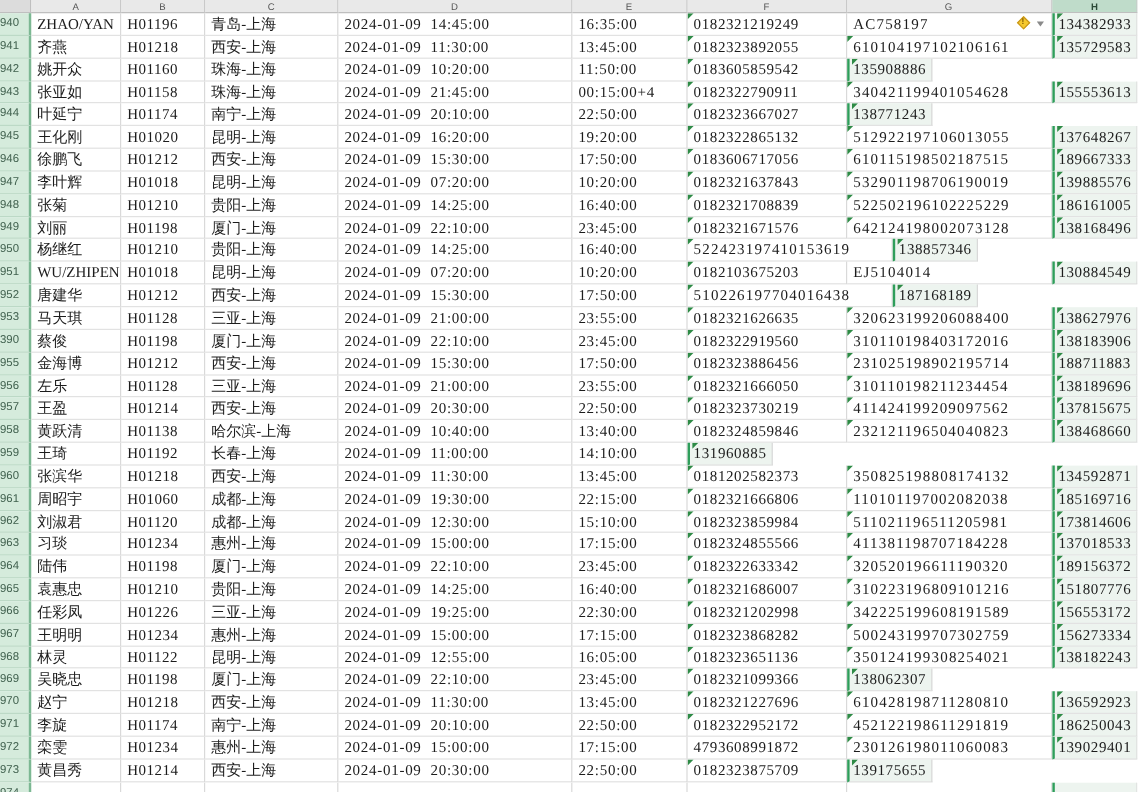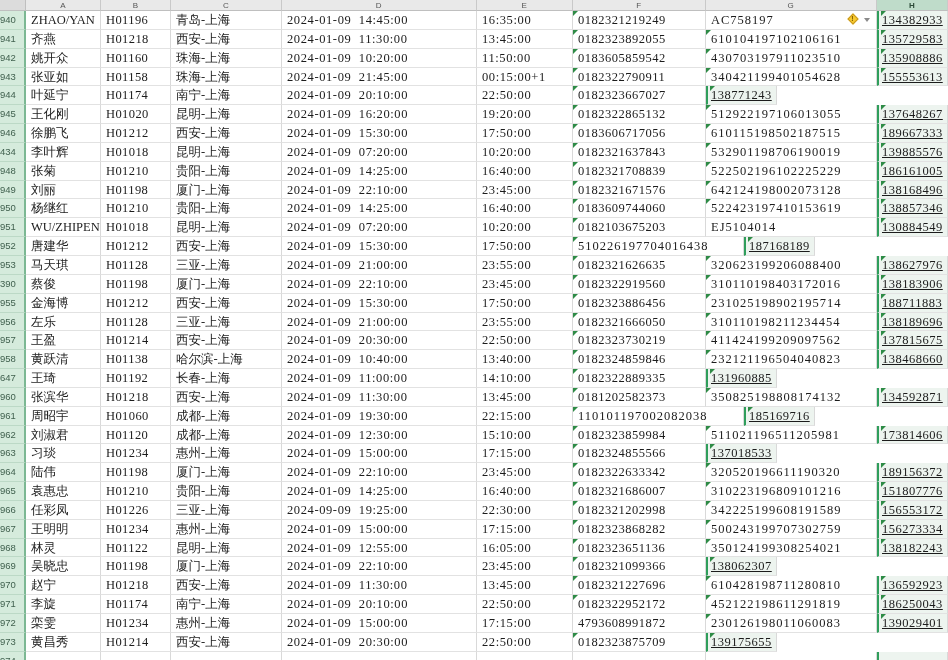--- a/index.html
+++ b/index.html
@@ -28,21 +28,21 @@
   .col-b { width:70px; letter-spacing:.4px; }
   .col-c { width:111px; }
   .col-d { width:195px; letter-spacing:.6px; }
   .col-e { width:96px;  letter-spacing:.6px; }
   .col-f { width:133px; letter-spacing:.5px; }
   .col-g { width:171px; letter-spacing:1px; }
   .col-h { width:71px;  letter-spacing:.5px; }
   .hdr-h { width:71px; }
 
   
-  .cell.hsel { background:#edf4ef; border-left:2px solid #2f9e5b; padding-left:3px;text-decoration:underline; }
+  .cell.hsel { background:#edf4ef; border-left:2px solid #2f9e5b; padding-left:3px; }
 
   
   .tri { position:absolute; top:0; left:0; width:0; height:0;
          border-top:5px solid #2e8b46; border-right:5px solid transparent; }
   .cell.hsel .tri { left:2px; }
 
   
   .warnbox { position:absolute; top:3px; right:18px; width:10px; height:10px; }
   .warn-diamond { position:absolute; width:8px; height:8px; left:1px; top:1px;
                   background:#f6c92e; border:1px solid #c7961c; transform:rotate(45deg); }
@@ -95,30 +95,29 @@
         <div class="cell col-h hsel">135729583<span class="tri"></span></div>
       </div>
       <div class="row">
         <div class="rowhdr">942</div>
         <div class="cell col-a">姚开众</div>
         <div class="cell col-b">H01160</div>
         <div class="cell col-c">珠海-上海</div>
         <div class="cell col-d">2024-01-09  10:20:00</div>
         <div class="cell col-e">11:50:00</div>
         <div class="cell col-f">0183605859542<span class="tri"></span></div>
-        <div class="cell col-g">430703197911023510<span class="tri"></span></div>
         <div class="cell col-h hsel">135908886<span class="tri"></span></div>
       </div>
       <div class="row">
         <div class="rowhdr">943</div>
         <div class="cell col-a">张亚如</div>
         <div class="cell col-b">H01158</div>
         <div class="cell col-c">珠海-上海</div>
         <div class="cell col-d">2024-01-09  21:45:00</div>
-        <div class="cell col-e">00:15:00+1</div>
+        <div class="cell col-e">00:15:00+4</div>
         <div class="cell col-f">0182322790911<span class="tri"></span></div>
         <div class="cell col-g">340421199401054628<span class="tri"></span></div>
         <div class="cell col-h hsel">155553613<span class="tri"></span></div>
       </div>
       <div class="row">
         <div class="rowhdr">944</div>
         <div class="cell col-a">叶延宁</div>
         <div class="cell col-b">H01174</div>
         <div class="cell col-c">南宁-上海</div>
         <div class="cell col-d">2024-01-09  20:10:00</div>
@@ -142,21 +141,21 @@
         <div class="cell col-a">徐鹏飞</div>
         <div class="cell col-b">H01212</div>
         <div class="cell col-c">西安-上海</div>
         <div class="cell col-d">2024-01-09  15:30:00</div>
         <div class="cell col-e">17:50:00</div>
         <div class="cell col-f">0183606717056<span class="tri"></span></div>
         <div class="cell col-g">610115198502187515<span class="tri"></span></div>
         <div class="cell col-h hsel">189667333<span class="tri"></span></div>
       </div>
       <div class="row">
-        <div class="rowhdr">434</div>
+        <div class="rowhdr">947</div>
         <div class="cell col-a">李叶辉</div>
         <div class="cell col-b">H01018</div>
         <div class="cell col-c">昆明-上海</div>
         <div class="cell col-d">2024-01-09  07:20:00</div>
         <div class="cell col-e">10:20:00</div>
         <div class="cell col-f">0182321637843<span class="tri"></span></div>
         <div class="cell col-g">532901198706190019<span class="tri"></span></div>
         <div class="cell col-h hsel">139885576<span class="tri"></span></div>
       </div>
       <div class="row">
@@ -181,21 +180,20 @@
         <div class="cell col-g">642124198002073128<span class="tri"></span></div>
         <div class="cell col-h hsel">138168496<span class="tri"></span></div>
       </div>
       <div class="row">
         <div class="rowhdr">950</div>
         <div class="cell col-a">杨继红</div>
         <div class="cell col-b">H01210</div>
         <div class="cell col-c">贵阳-上海</div>
         <div class="cell col-d">2024-01-09  14:25:00</div>
         <div class="cell col-e">16:40:00</div>
-        <div class="cell col-f">0183609744060<span class="tri"></span></div>
         <div class="cell col-g">522423197410153619<span class="tri"></span></div>
         <div class="cell col-h hsel">138857346<span class="tri"></span></div>
       </div>
       <div class="row">
         <div class="rowhdr">951</div>
         <div class="cell col-a">WU/ZHIPEN</div>
         <div class="cell col-b">H01018</div>
         <div class="cell col-c">昆明-上海</div>
         <div class="cell col-d">2024-01-09  07:20:00</div>
         <div class="cell col-e">10:20:00</div>
@@ -273,47 +271,47 @@
         <div class="cell col-a">黄跃清</div>
         <div class="cell col-b">H01138</div>
         <div class="cell col-c">哈尔滨-上海</div>
         <div class="cell col-d">2024-01-09  10:40:00</div>
         <div class="cell col-e">13:40:00</div>
         <div class="cell col-f">0182324859846<span class="tri"></span></div>
         <div class="cell col-g">232121196504040823<span class="tri"></span></div>
         <div class="cell col-h hsel">138468660<span class="tri"></span></div>
       </div>
       <div class="row">
-        <div class="rowhdr">647</div>
+        <div class="rowhdr">959</div>
         <div class="cell col-a">王琦</div>
         <div class="cell col-b">H01192</div>
         <div class="cell col-c">长春-上海</div>
         <div class="cell col-d">2024-01-09  11:00:00</div>
         <div class="cell col-e">14:10:00</div>
-        <div class="cell col-f">0182322889335<span class="tri"></span></div>
         <div class="cell col-h hsel">131960885<span class="tri"></span></div>
       </div>
       <div class="row">
         <div class="rowhdr">960</div>
         <div class="cell col-a">张滨华</div>
         <div class="cell col-b">H01218</div>
         <div class="cell col-c">西安-上海</div>
         <div class="cell col-d">2024-01-09  11:30:00</div>
         <div class="cell col-e">13:45:00</div>
         <div class="cell col-f">0181202582373<span class="tri"></span></div>
         <div class="cell col-g">350825198808174132<span class="tri"></span></div>
         <div class="cell col-h hsel">134592871<span class="tri"></span></div>
       </div>
       <div class="row">
         <div class="rowhdr">961</div>
         <div class="cell col-a">周昭宇</div>
         <div class="cell col-b">H01060</div>
         <div class="cell col-c">成都-上海</div>
         <div class="cell col-d">2024-01-09  19:30:00</div>
         <div class="cell col-e">22:15:00</div>
+        <div class="cell col-f">0182321666806<span class="tri"></span></div>
         <div class="cell col-g">110101197002082038<span class="tri"></span></div>
         <div class="cell col-h hsel">185169716<span class="tri"></span></div>
       </div>
       <div class="row">
         <div class="rowhdr">962</div>
         <div class="cell col-a">刘淑君</div>
         <div class="cell col-b">H01120</div>
         <div class="cell col-c">成都-上海</div>
         <div class="cell col-d">2024-01-09  12:30:00</div>
         <div class="cell col-e">15:10:00</div>
@@ -322,20 +320,21 @@
         <div class="cell col-h hsel">173814606<span class="tri"></span></div>
       </div>
       <div class="row">
         <div class="rowhdr">963</div>
         <div class="cell col-a">习琰</div>
         <div class="cell col-b">H01234</div>
         <div class="cell col-c">惠州-上海</div>
         <div class="cell col-d">2024-01-09  15:00:00</div>
         <div class="cell col-e">17:15:00</div>
         <div class="cell col-f">0182324855566<span class="tri"></span></div>
+        <div class="cell col-g">411381198707184228<span class="tri"></span></div>
         <div class="cell col-h hsel">137018533<span class="tri"></span></div>
       </div>
       <div class="row">
         <div class="rowhdr">964</div>
         <div class="cell col-a">陆伟</div>
         <div class="cell col-b">H01198</div>
         <div class="cell col-c">厦门-上海</div>
         <div class="cell col-d">2024-01-09  22:10:00</div>
         <div class="cell col-e">23:45:00</div>
         <div class="cell col-f">0182322633342<span class="tri"></span></div>
@@ -351,21 +350,21 @@
         <div class="cell col-e">16:40:00</div>
         <div class="cell col-f">0182321686007<span class="tri"></span></div>
         <div class="cell col-g">310223196809101216<span class="tri"></span></div>
         <div class="cell col-h hsel">151807776<span class="tri"></span></div>
       </div>
       <div class="row">
         <div class="rowhdr">966</div>
         <div class="cell col-a">任彩凤</div>
         <div class="cell col-b">H01226</div>
         <div class="cell col-c">三亚-上海</div>
-        <div class="cell col-d">2024-09-09  19:25:00</div>
+        <div class="cell col-d">2024-01-09  19:25:00</div>
         <div class="cell col-e">22:30:00</div>
         <div class="cell col-f">0182321202998<span class="tri"></span></div>
         <div class="cell col-g">342225199608191589<span class="tri"></span></div>
         <div class="cell col-h hsel">156553172<span class="tri"></span></div>
       </div>
       <div class="row">
         <div class="rowhdr">967</div>
         <div class="cell col-a">王明明</div>
         <div class="cell col-b">H01234</div>
         <div class="cell col-c">惠州-上海</div>

